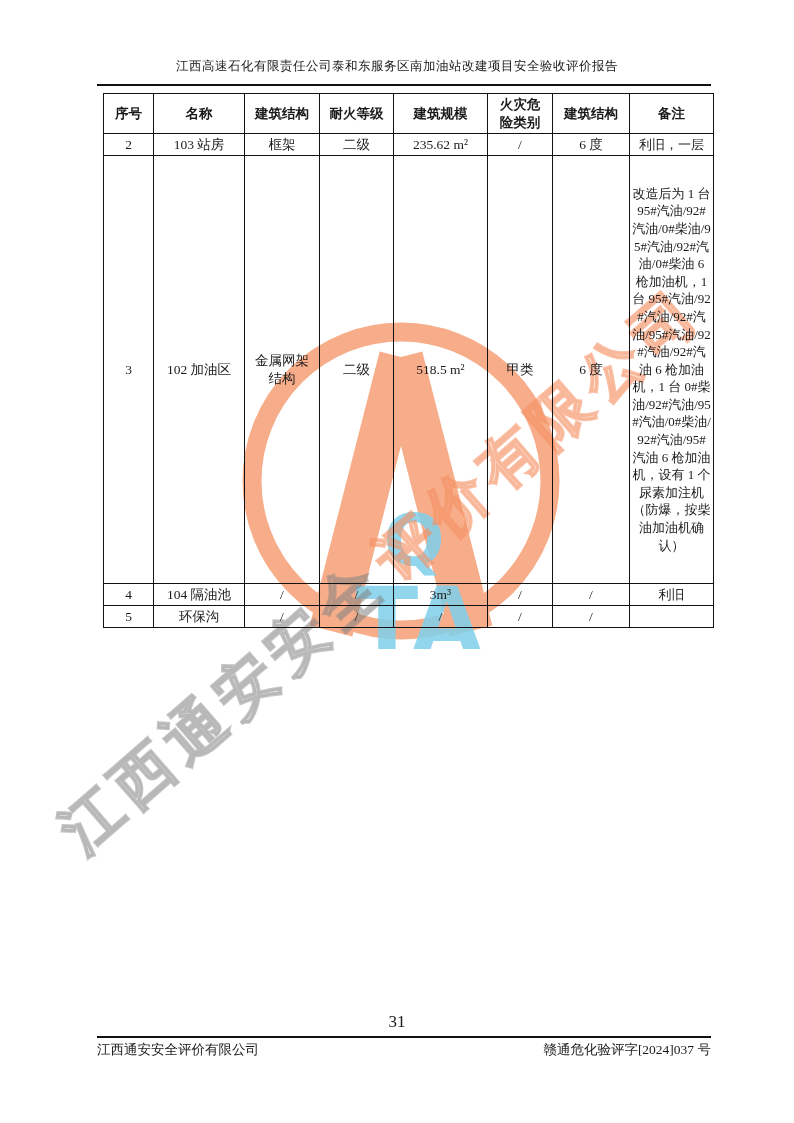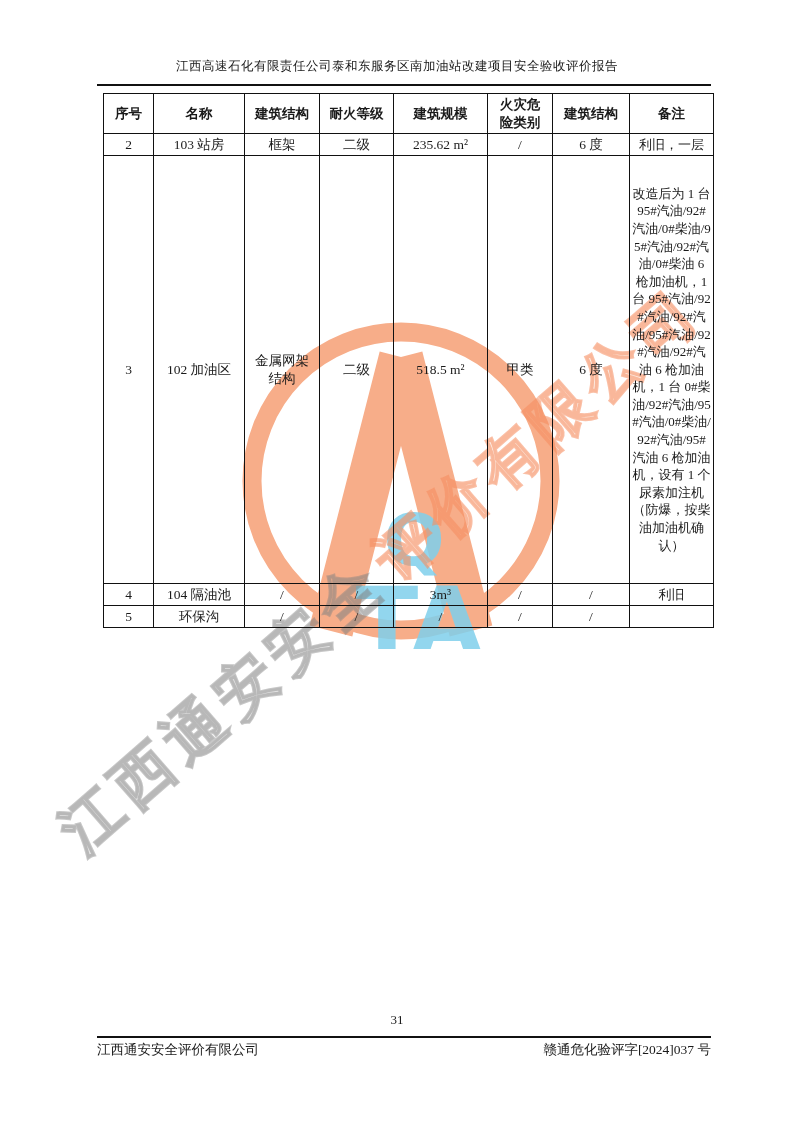--- a/index.html
+++ b/index.html
@@ -73,21 +73,21 @@
   tr.r5{height:22px;}
   
   .body-text{
     position:absolute;left:97px;top:728px;width:614px;
     font-size:17px;line-height:36px;text-align:justify;
   }
   .body-text p{margin:0;}
   .body-text p.heading{text-indent:2.4em;}
   .body-text p.para{text-indent:2em;}
   
-  .page-number{position:absolute;top:1012px;left:0;width:100%;text-align:center;font-size:13px;}
+  .page-number{position:absolute;top:1012px;left:0;width:100%;text-align:center;font-size:17px;}
   .footer-rule{position:absolute;top:1036px;left:97px;right:83px;border-top:2px solid #111;}
   .footer-left{position:absolute;top:1041px;left:97px;font-size:13.5px;}
   .footer-right{position:absolute;top:1041px;right:83px;font-size:13.5px;}
 </style>
 </head>
 <body>
 
 <div class="page">
 
   <div class="wm-layer">

